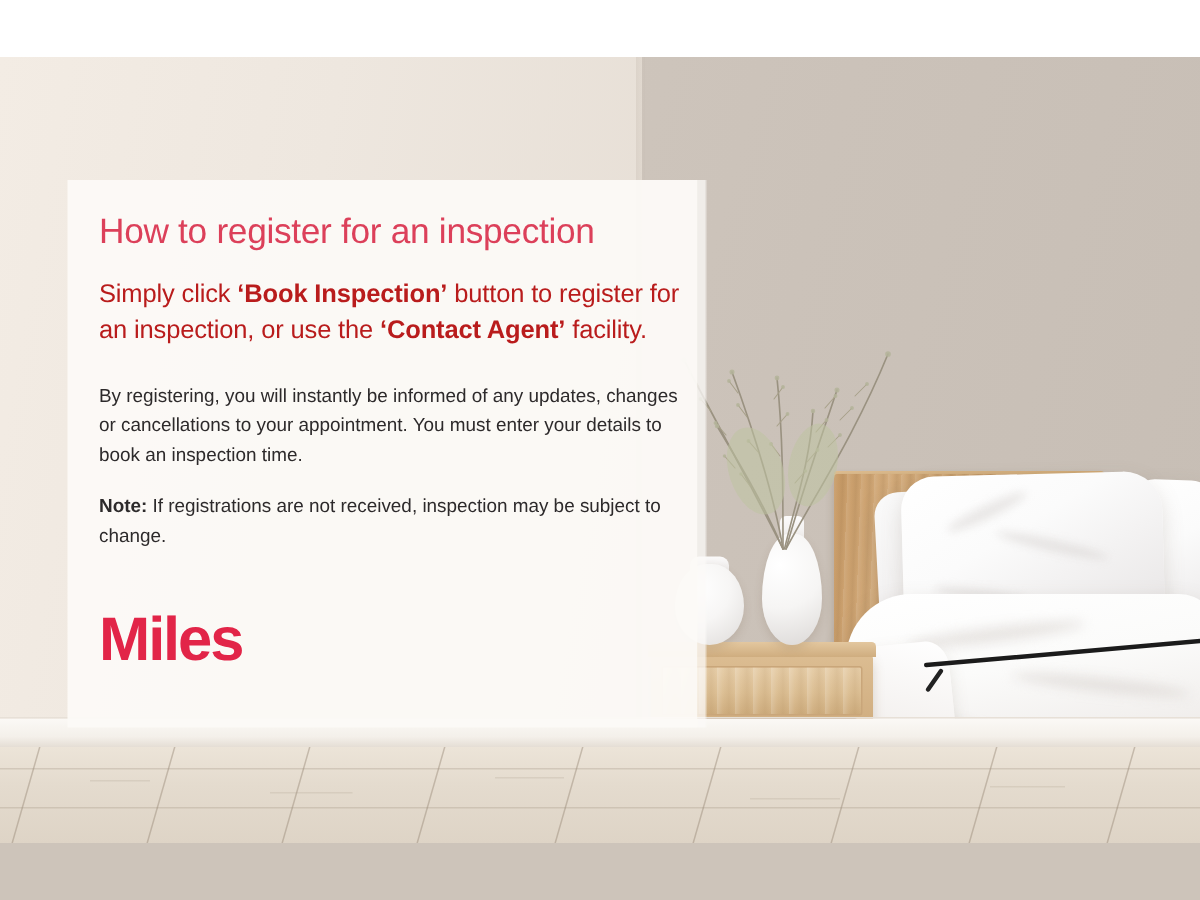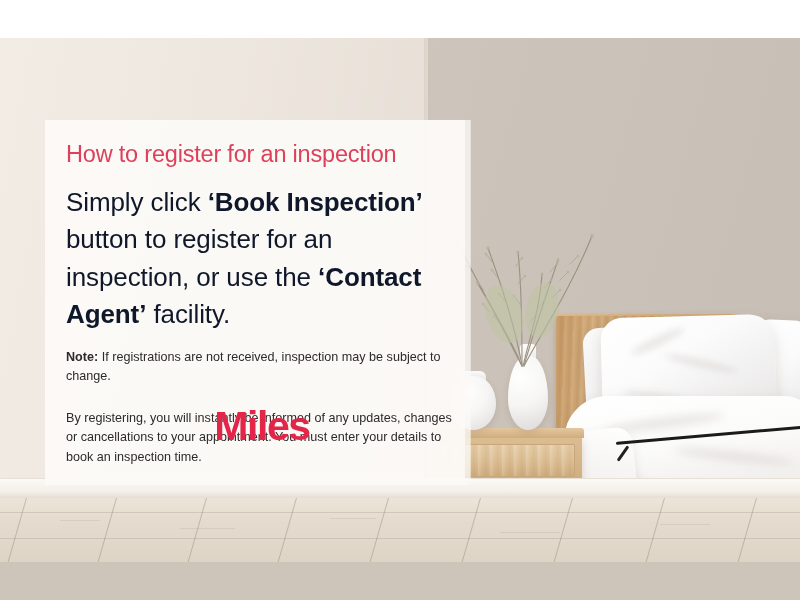--- a/index.html
+++ b/index.html
@@ -307,40 +307,40 @@
     padding-top: 20px;
     font-size: 23.5px;
     font-weight: 400;
     letter-spacing: -0.2px;
     color: #dc405a;
     line-height: 1.2;
   }
 
   p.lede {
     margin: 16px 0 0 0;
-    font-size: 26px;
+    font-size: 17px;
     font-weight: 400;
     line-height: 1.43;
-    color: #0f172a;
+    color: #b91c1c;
     letter-spacing: -0.1px;
   }
   p.lede b { font-weight: 700; }
 
   p.body {
     margin: 22px 0 0 0;
     font-size: 12.6px;
     font-weight: 400;
     line-height: 1.55;
     color: #2d2a2b;
   }
   p.body.second { margin-top: 15px; }
   p.body b { font-weight: 700; }
 
   
-  #logo { position: absolute; left: 0; top: 286px; width: 392px; text-align: center; }
+  #logo { position: absolute; left: 0; top: 286px; width: 392px; }
   .logo-word {
     font-size: 41px;
     font-weight: 700;
     color: #e22548;
     letter-spacing: -1.4px;
     line-height: 1;
     font-family: "Liberation Sans", sans-serif;
   }
   .logo-est {
     margin-top: 10px;
@@ -487,23 +487,23 @@
 
     <div id="card-tail2"></div>
     <div id="card-tail"></div>
     <div id="card">
       <div class="card-inner">
 
         <h1 class="headline">How to register for an inspection</h1>
 
         <p class="lede"><span>Simply click </span><b>‘Book Inspection’</b><span> button to register for an inspection, or use the </span><b>‘Contact Agent’</b><span> facility.</span></p>
 
+        <p class="body">By registering, you will instantly be informed of any updates, changes or cancellations to your appointment. You must enter your details to book an inspection time.</p>
+
         <p class="body second"><b>Note:</b><span> If registrations are not received, inspection may be subject to change.</span></p>
-
-        <p class="body">By registering, you will instantly be informed of any updates, changes or cancellations to your appointment. You must enter your details to book an inspection time.</p>
 
         <div id="logo">
           <div class="logo-word">Miles</div>
         </div>
 
       </div>
     </div>
 
   </div>
 </div>

